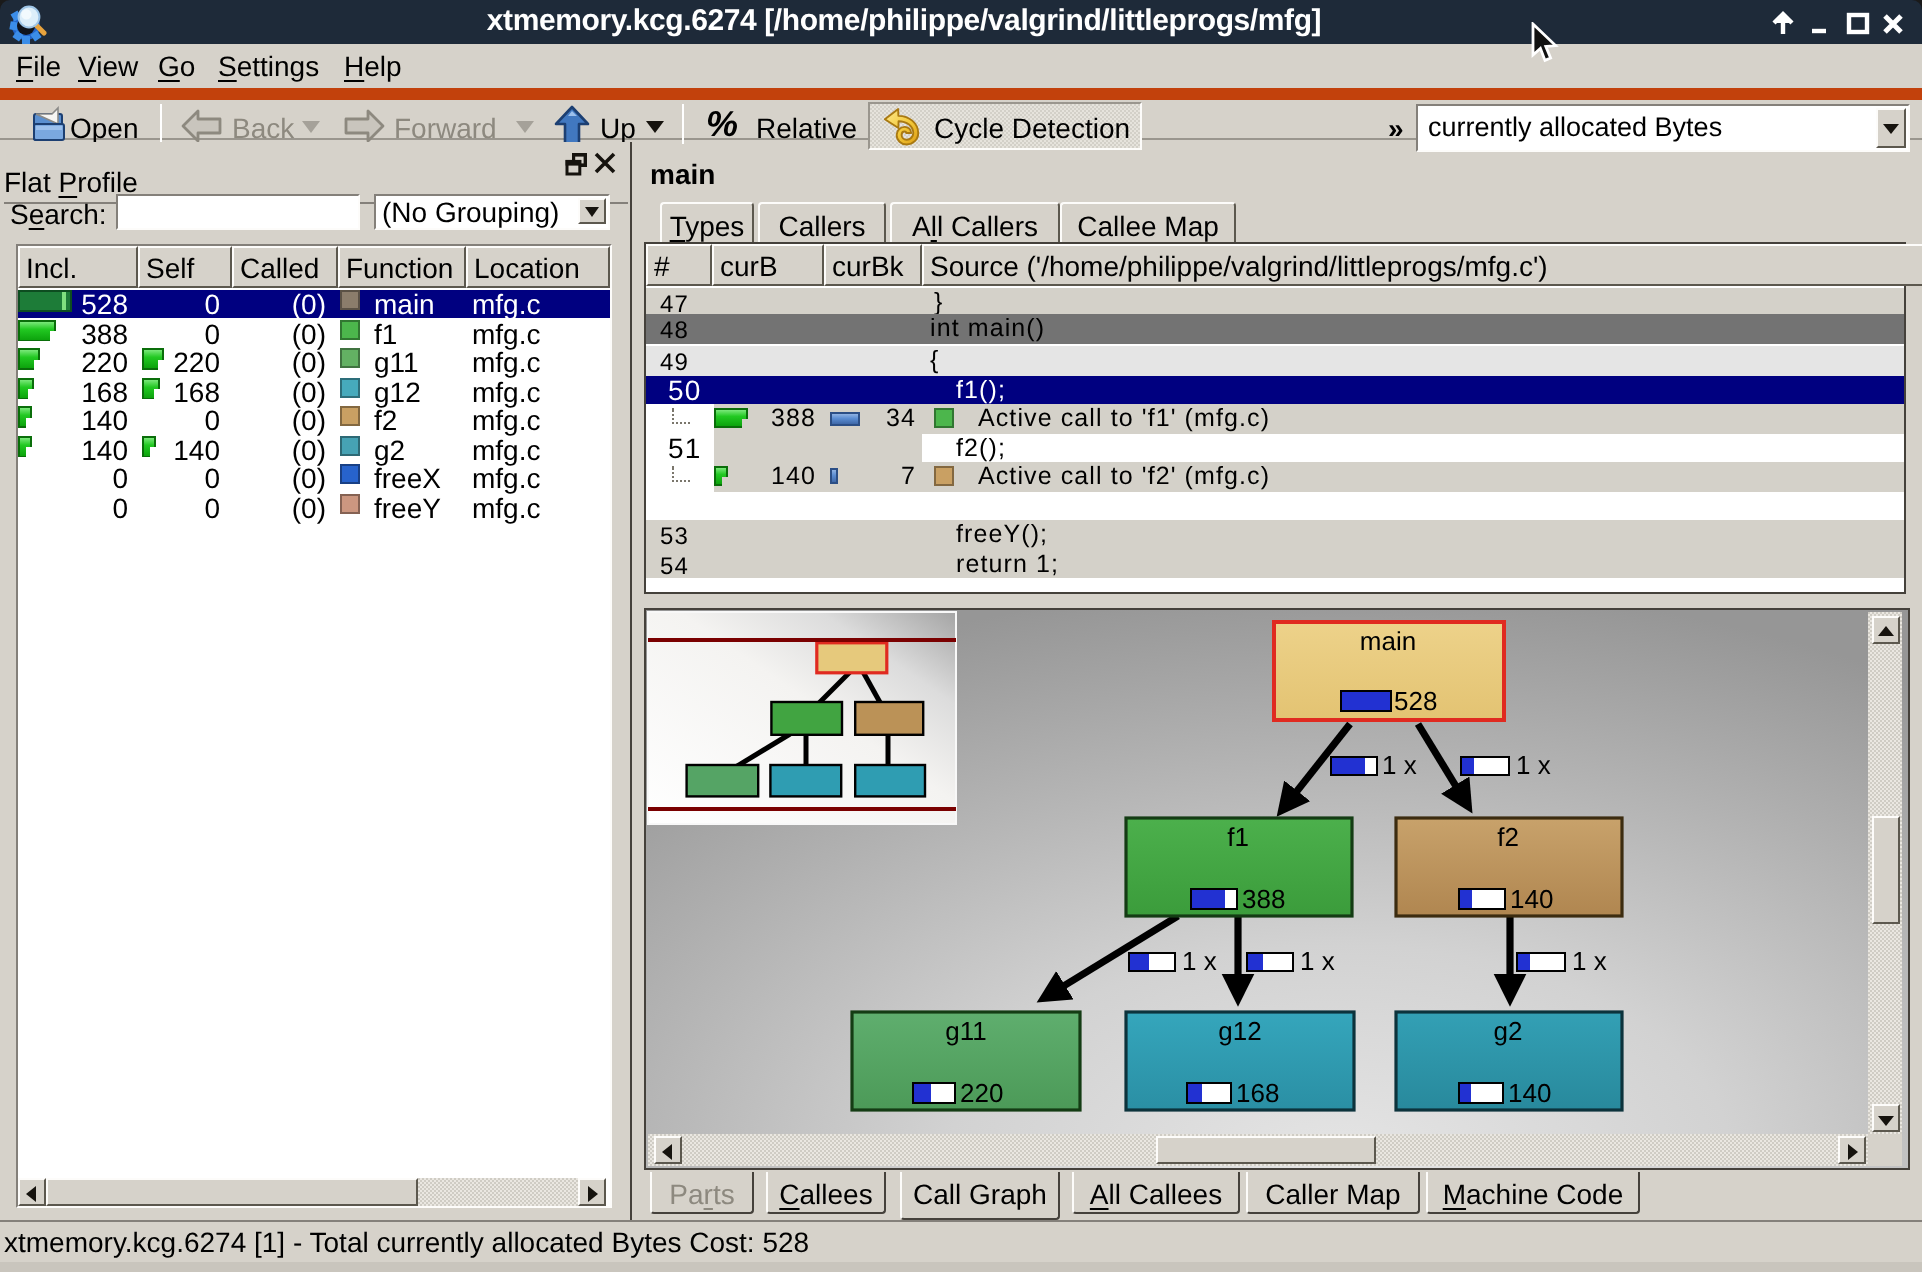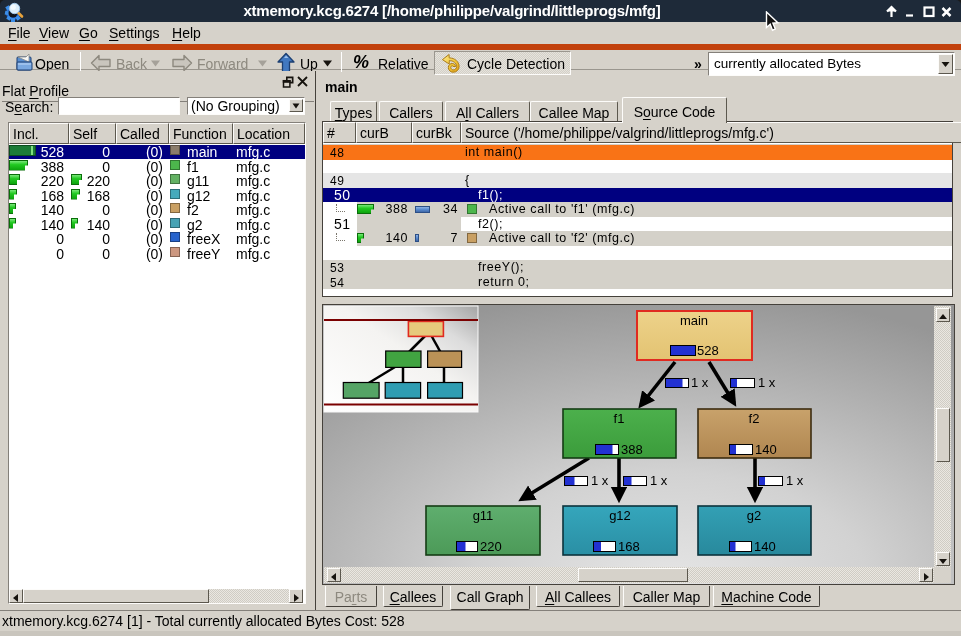--- a/index.html
+++ b/index.html
@@ -322,34 +322,33 @@
 </div>
 
 <div class="abs" id="rightsep"></div>
 
 <div class="abs" id="rtop">
   <div class="fname">main</div>
   <div class="tab" style="left:8px;top:30px;width:47px"><u>T</u>ypes</div>
   <div class="tab" style="left:57px;top:30px;width:64px">Callers</div>
   <div class="tab" style="left:123px;top:30px;width:85px">A<u>l</u>l Callers</div>
   <div class="tab" style="left:208px;top:30px;width:88px">Callee Map</div>
-  <div class="tab tabactive" style="left:300px;top:26px;width:105px;height:26px;padding-top:6px;z-index:3">S<u>o</u>urce Code</div>
 
   <div class="abs" id="srctable">
     <div class="abs" style="left:0;top:0;width:629px;height:21px">
       <div class="hcell" style="left:0px;width:33px">#</div>
       <div class="hcell" style="left:33px;width:56px">curB</div>
       <div class="hcell" style="left:89px;width:49px">curBk</div>
       <div class="hcell" style="left:138px;width:527px">Source ('/home/philippe/valgrind/littleprogs/mfg.c')</div>
     </div>
     <div class="srow" style="top:22.0px;height:14.5px;background:#d4d1c9">
       <span class="abs" style="left:7px;font-size:12px;top:1px">47</span>
         <span class="abs" style="left:144px">}</span>
       </div>
-    <div class="srow" style="top:23px;height:14.5px;background:#f97316">
+    <div class="srow" style="top:35px;height:14.5px;background:#737373">
       <span class="abs" style="left:7px;font-size:12px;top:1px">48</span>
         <span class="abs" style="left:142px">int main()</span>
       </div>
     <div class="srow" style="top:51.0px;height:14.5px;background:#e5e5e5">
       <span class="abs" style="left:7px;font-size:12px;top:1px">49</span>
         <span class="abs" style="left:142px">{</span>
       </div>
     <div class="srow" style="top:65.5px;height:14.5px;background:#000080;color:#fff">
       <span class="abs" style="left:11px;font-size:14px;top:0px">50</span>
         <span class="abs" style="left:155px">f1();</span>
@@ -378,21 +377,21 @@
       <span class="abs num" style="left:105px;width:30px">7</span>
       <div class="fsq" style="left:144px;background:#c9a063;top:2px"></div>
       <span class="abs" style="left:166px">Active call to 'f2' (mfg.c)</span>
       </div>
     <div class="srow" style="top:138.0px;height:14.5px;background:#d4d1c9">
       <span class="abs" style="left:7px;font-size:12px;top:1px">53</span>
         <span class="abs" style="left:155px">freeY();</span>
       </div>
     <div class="srow" style="top:152.5px;height:14.5px;background:#d4d1c9">
       <span class="abs" style="left:7px;font-size:12px;top:1px">54</span>
-        <span class="abs" style="left:155px">return 0;</span>
+        <span class="abs" style="left:155px">return 1;</span>
       </div>
   </div>
 
 </div>
 
 <div class="abs" id="graph">
 <svg width="631" height="279" viewBox="0 0 631 279" style="position:absolute;left:0;top:0">
   <defs>
     <linearGradient id="mbg" x1="0" y1="1" x2="1" y2="0">
       <stop offset="0%" stop-color="#ffffff"></stop>

